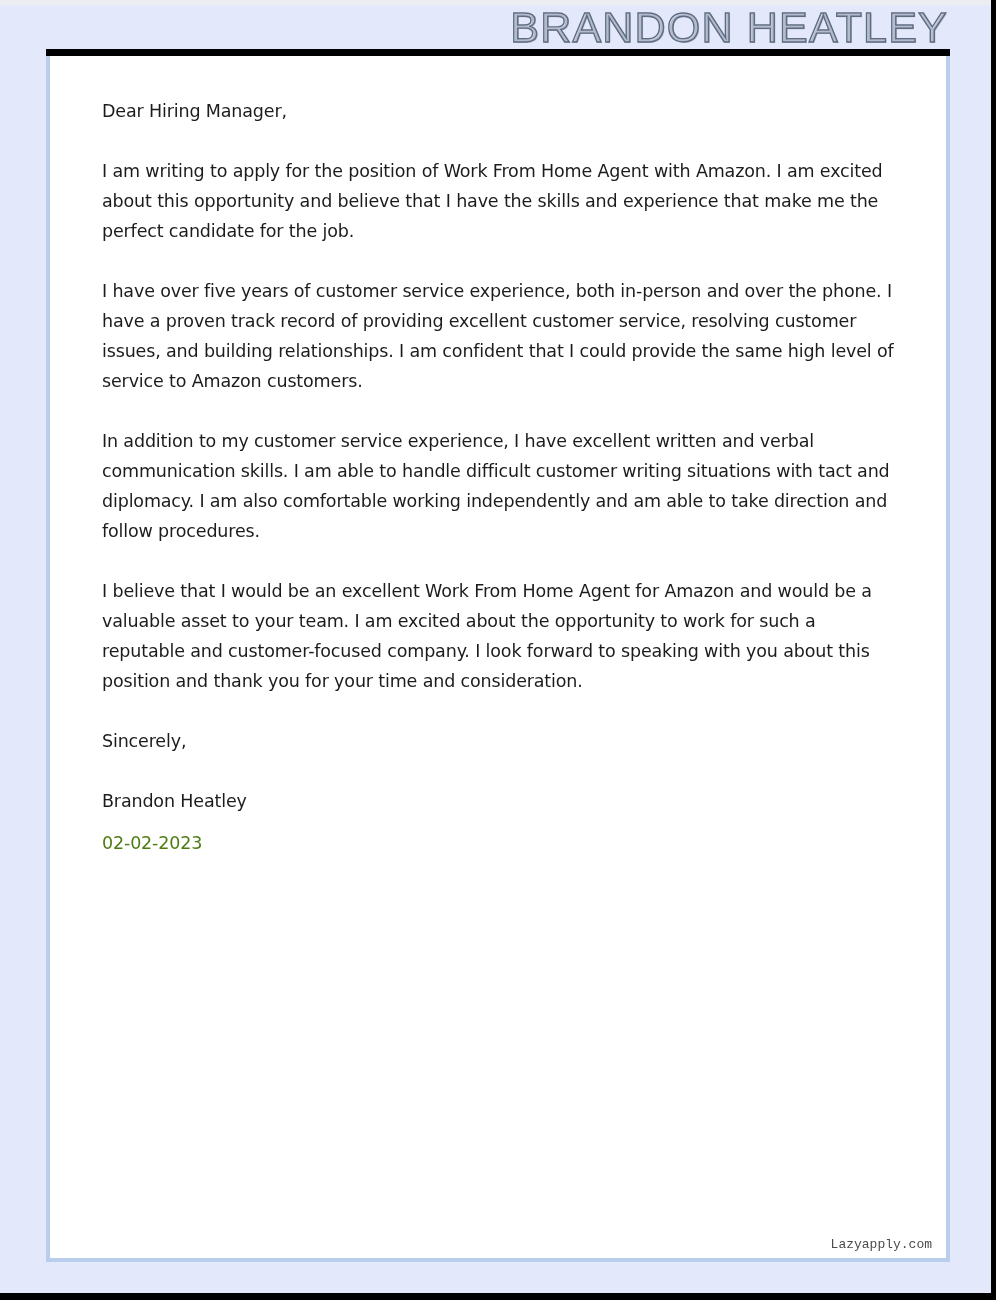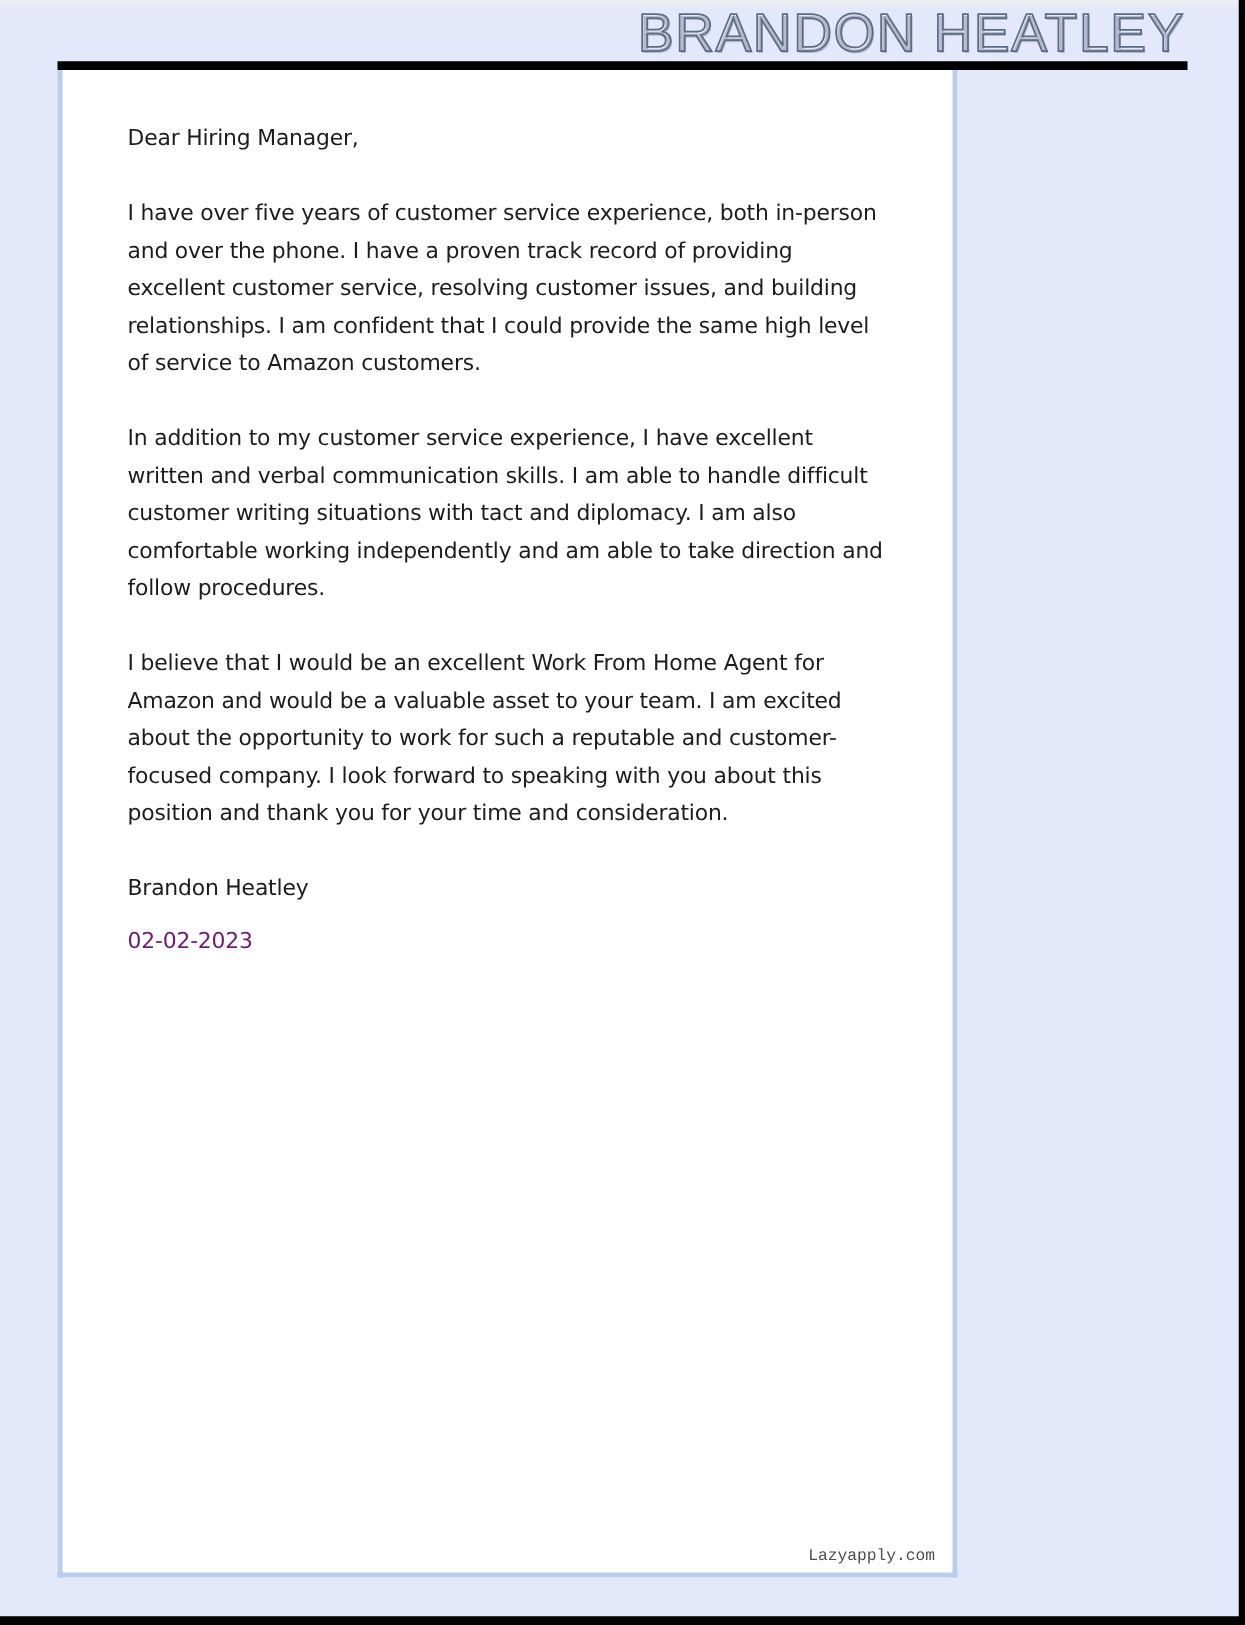--- a/index.html
+++ b/index.html
@@ -74,21 +74,21 @@
     width: 904px;
     height: 7px;
     background: #000000;
   }
 
   
   .sheet {
     position: absolute;
     left: 46px;
     top: 56px;
-    width: 720px;
+    width: 904px;
     height: 1206px;
     background: #ffffff;
     border-left: 4px solid #b9cdec;
     border-right: 4px solid #b9cdec;
     border-bottom: 4px solid #b9cdec;
     box-sizing: border-box;
   }
 
   .letter-body {
     padding: 40px 52px 0 52px;
@@ -106,21 +106,21 @@
   .para.tight {
     margin-bottom: 30px;
   }
   .sign-off {
     margin-bottom: 30px;
   }
   .signer {
     margin-bottom: 12px;
   }
   .date {
-    color: #701a75;
+    color: #4d7c0f;
     margin: 0;
     font-family: "DejaVu Sans", sans-serif;
     font-size: 17.5px;
     line-height: 30px;
     letter-spacing: -0.15px;
   }
 
   .footer {
     position: absolute;
     right: 14px;
@@ -139,27 +139,29 @@
   <div class="header-name">BRANDON HEATLEY</div>
 </div>
 
 <div class="rule"></div>
 
 <div class="sheet">
   <div class="letter-body">
 
     <p class="para tight">Dear Hiring Manager,</p>
 
+    <p class="para">I am writing to apply for the position of Work From Home Agent with Amazon. I am excited about this opportunity and believe that I have the skills and experience that make me the perfect candidate for the job.</p>
 
     <p class="para">I have over five years of customer service experience, both in-person and over the phone. I have a proven track record of providing excellent customer service, resolving customer issues, and building relationships. I am confident that I could provide the same high level of service to Amazon customers.</p>
 
     <p class="para">In addition to my customer service experience, I have excellent written and verbal communication skills. I am able to handle difficult customer writing situations with tact and diplomacy. I am also comfortable working independently and am able to take direction and follow procedures.</p>
 
     <p class="para">I believe that I would be an excellent Work From Home Agent for Amazon and would be a valuable asset to your team. I am excited about the opportunity to work for such a reputable and customer-focused company. I look forward to speaking with you about this position and thank you for your time and consideration.</p>
 
+    <p class="para sign-off">Sincerely,</p>
 
     <p class="para signer">Brandon Heatley</p>
 
     <p class="date">02-02-2023</p>
 
   </div>
 
   <div class="footer">Lazyapply.com</div>
 </div>
 

